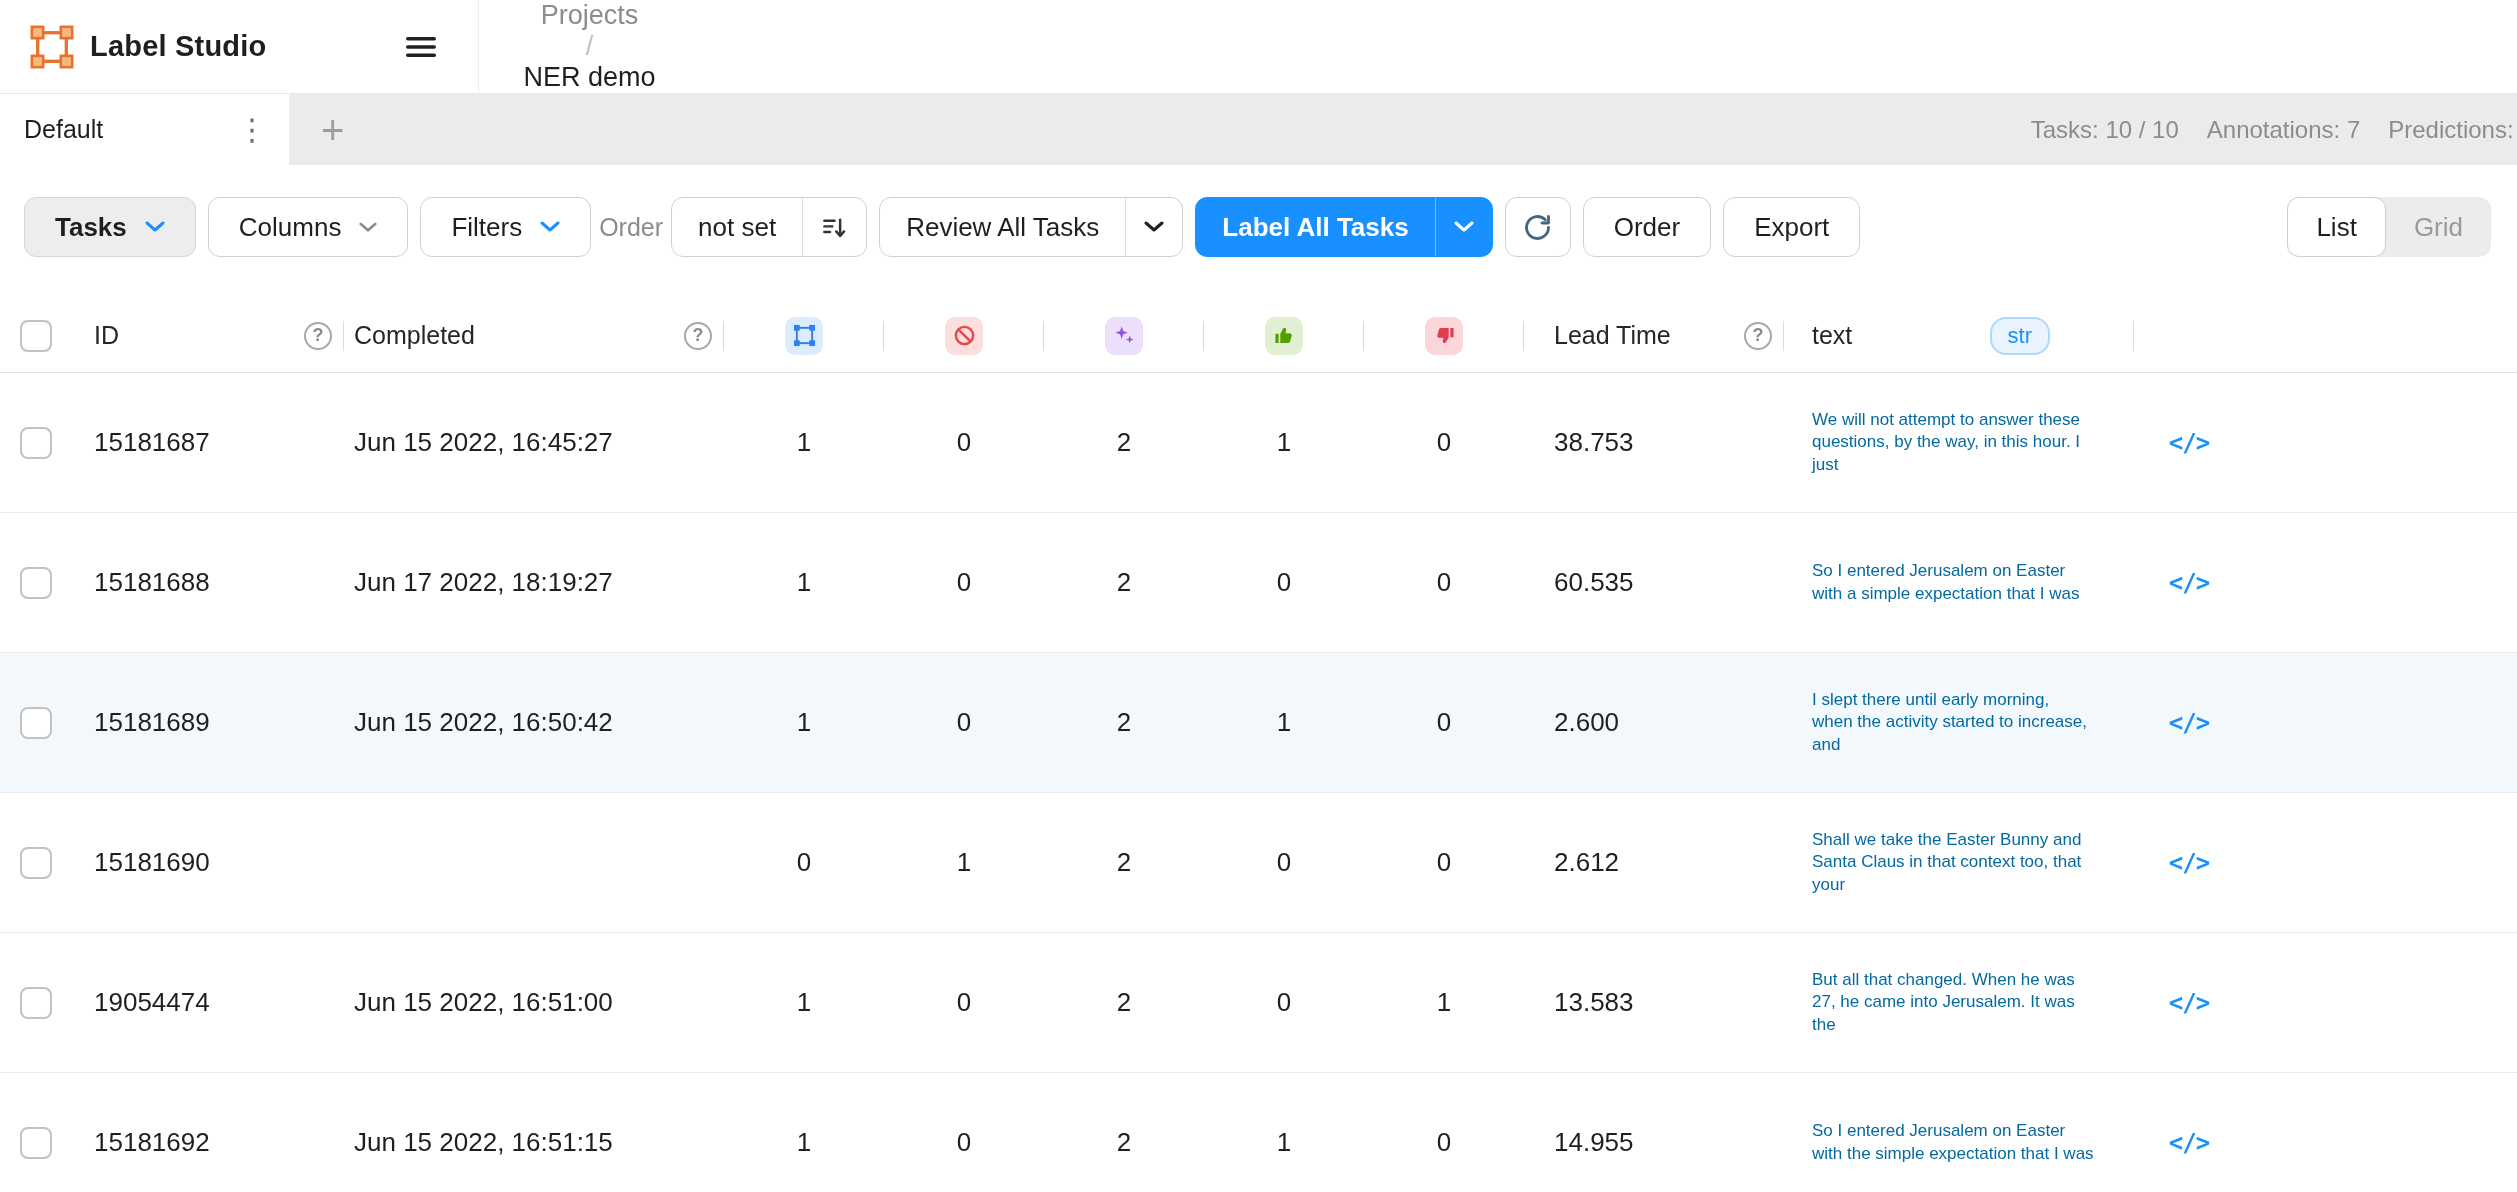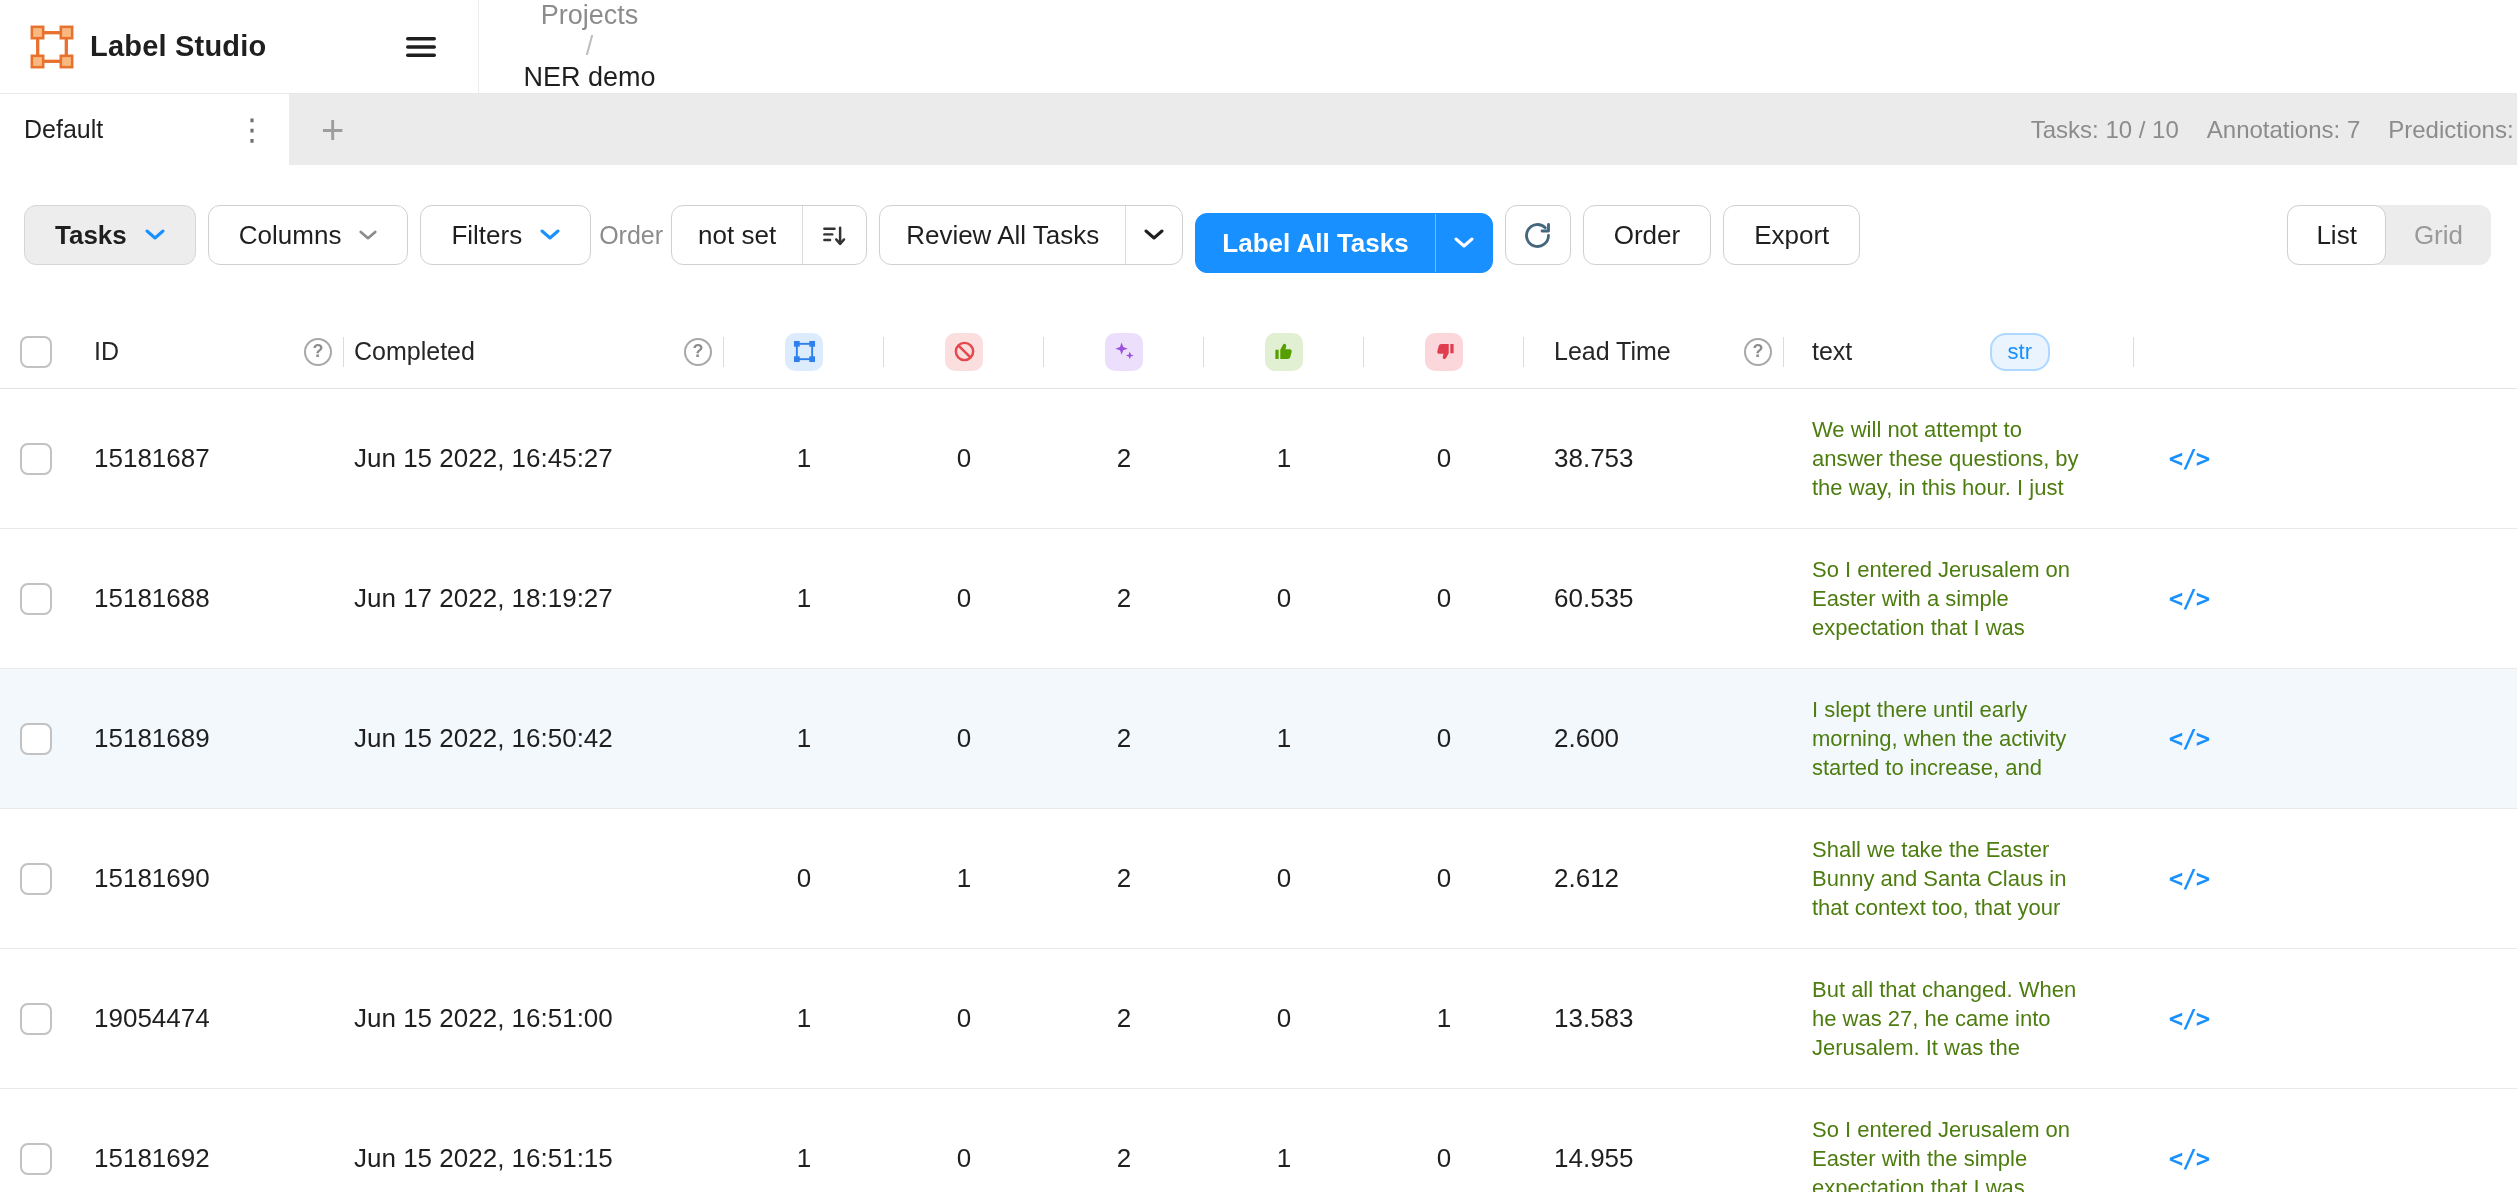--- a/index.html
+++ b/index.html
@@ -37,21 +37,21 @@
   .toolbar{display:flex;align-items:center;gap:12px;padding:32px 26px 42px 24px;background:#fff;}
   .btn{height:60px;display:inline-flex;align-items:center;background:#fff;border:1px solid #d0d0d0;border-radius:12px;font-size:26px;color:#1f1f1f;cursor:pointer;padding:0 30px;gap:18px;white-space:nowrap;}
   .chev{display:flex;align-items:center;}
   .btn-tasks{background:#ededed;border-color:#d6d6d6;font-weight:700;}
   .btn-tasks .chev{color:var(--accent-blue);}
   .btn-columns .chev{color:#8c8c8c;}
   .btn-filters .chev{color:var(--accent-blue);}
   .btn-split{padding:0;gap:0;}
   .seg{height:100%;display:flex;align-items:center;padding:0 26px;gap:16px;}
   .seg + .seg{border-left:1px solid #dcdcdc;padding:0 18px;}
-  .btn-primary{background:var(--accent-blue);border-color:var(--accent-blue);color:#fff;font-weight:700;margin-top:16px;}
+  .btn-primary{background:var(--accent-blue);border-color:var(--accent-blue);color:#fff;font-weight:700;}
   .btn-primary .seg + .seg{border-left-color:rgba(255,255,255,.4);}
   .order-label{color:#8c8c8c;font-size:25px;margin:0 -4px;}
   .icon-btn{width:66px;justify-content:center;padding:0;color:var(--refresh-icon);}
   .view-toggle{margin-left:auto;height:60px;background:#ececec;border-radius:12px;display:flex;align-items:stretch;}
   .vseg{display:flex;align-items:center;padding:0 28px;font-size:26px;color:#9a9a9a;cursor:pointer;border-radius:12px;background:none;border:none;}
   .vseg.active{background:#fff;border:1px solid #cfcfcf;color:#1f1f1f;}
 
   
   .thead{display:flex;align-items:center;height:74px;border-bottom:1px solid #e2e2e2;font-size:25px;font-weight:500;color:#262626;}
   .cell{display:flex;align-items:center;height:100%;position:relative;}
@@ -68,21 +68,21 @@
   .help{width:28px;height:28px;border-radius:50%;border:2px solid #a8a8a8;color:#8c8c8c;font-size:18px;font-weight:700;display:flex;align-items:center;justify-content:center;margin-left:auto;margin-right:12px;flex:none;}
   .colicon{width:38px;height:38px;border-radius:10px;display:flex;align-items:center;justify-content:center;flex:none;}
   .b-annotated{background:#ddecfd;color:var(--annotated-icon);}
   .b-cancelled{background:#fbdede;color:var(--cancelled-icon);}
   .b-predictions{background:#ecdffb;color:var(--predictions-icon);}
   .b-accepted{background:#e1f0d3;color:var(--accepted-icon);}
   .b-rejected{background:#fbd7db;color:var(--rejected-icon);}
   .type-badge{margin-left:auto;margin-right:44px;padding:4px 16px;border-radius:16px;background:#e9f4ff;border:2px solid #aed8ff;color:var(--accent-blue);font-size:22px;font-weight:500;}
   .trow{display:flex;align-items:center;height:140px;border-bottom:1px solid #eaeaea;font-size:26px;cursor:pointer;background:#fff;}
   .trow.highlight{background:var(--row-highlight);}
-  .snippet{font-size:22px;line-height:1.33;color:#4d7c0f;}
+  .snippet{font-size:17px;line-height:1.33;color:#0369a1;}
   .code-icon{font-family:"DejaVu Sans Mono",monospace;font-size:24px;font-weight:700;color:var(--accent-blue);cursor:pointer;letter-spacing:-1px;}
 </style>
 </head>
 <body>
 
 <header class="topbar">
   <div class="logo">
     <svg width="44" height="44" viewBox="0 0 24 24">
       <rect x="4.2" y="4.2" width="15.6" height="15.6" fill="#fff" stroke="var(--logo-orange)" stroke-width="1.8"></rect>
       <g fill="#f9b87f" stroke="var(--logo-orange)" stroke-width="1.4">

